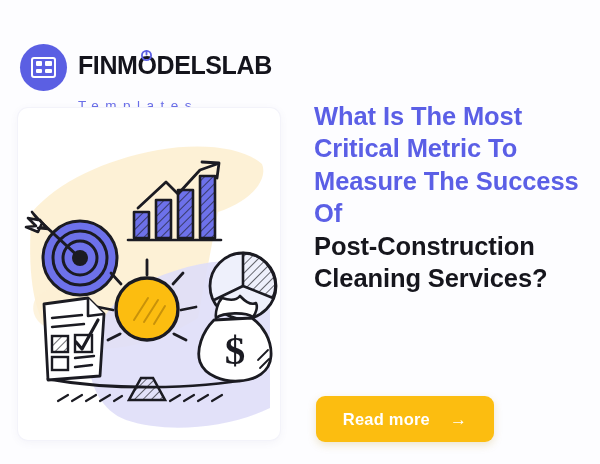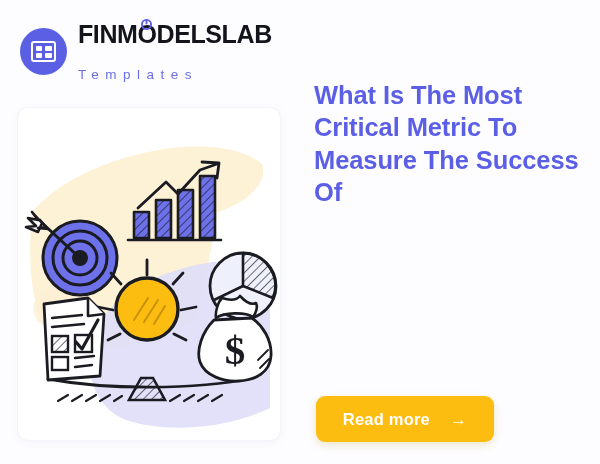--- a/index.html
+++ b/index.html
@@ -58,20 +58,21 @@
   }
   .brand-text { line-height: 1; }
   .brand-name {
     font-size: 25px;
     font-weight: bold;
     letter-spacing: -0.4px;
     color: #14141c;
     position: relative;
     display: block;
     white-space: nowrap;
+    margin-top: 31px;
   }
   .brand-name .o-accent {
     position: absolute;
     left: 63px;
     top: -3px;
     width: 11px;
     height: 11px;
     pointer-events: none;
   }
   .brand-sub {
@@ -102,21 +103,21 @@
   .headline {
     position: absolute;
     left: 314px;
     top: 62px;
     width: 272px;
     font-size: 25.5px;
     font-weight: bold;
     line-height: 1.27;
     letter-spacing: -0.1px;
   }
-  .headline .hl-question { color: #5b5fe6; display: block; }
+  .headline .hl-question { color: #5b5fe6; display: block; margin-top: 21px; }
   .headline .hl-subject  { color: #16161d; display: block; }
 
   
   .cta-button {
     position: absolute;
     left: 316px;
     top: 396px;
     width: 178px;
     height: 46px;
     background: #fcbd10;
@@ -274,20 +275,21 @@
         <g stroke="#1b1b22" stroke-width="1.8" stroke-linecap="round">
           <line x1="240" y1="252" x2="250" y2="242"></line>
           <line x1="242" y1="260" x2="251" y2="251"></line>
         </g>
       </g>
     </svg>
   </div>
 
   <h1 class="headline">
     <span class="hl-question">What Is The Most Critical Metric To Measure The Success Of</span>
+    <span class="hl-subject">Post-Construction Cleaning Services?</span>
   </h1>
 
   <button class="cta-button">
     <span>Read more</span>
     <span class="arrow-glyph">→</span>
   </button>
 
 </div>
 
 </body></html>

